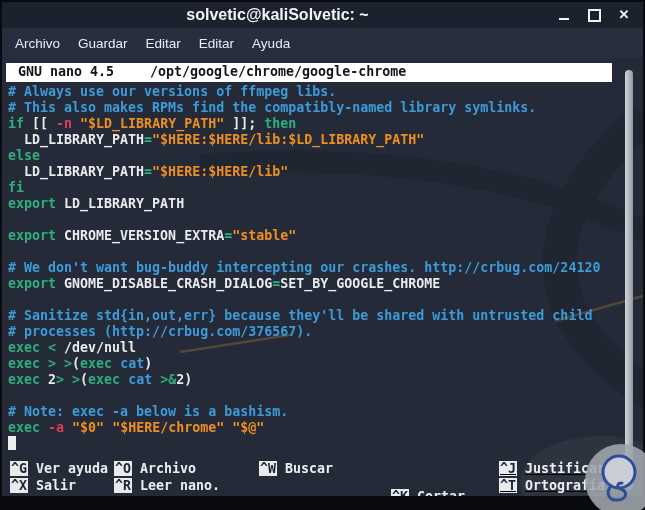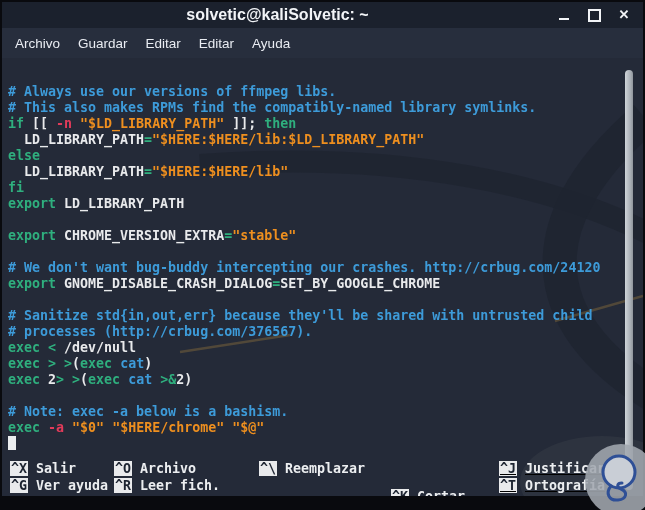--- a/index.html
+++ b/index.html
@@ -90,36 +90,40 @@
   <div class="term">
 
     <svg class="decor" width="641" height="438" viewBox="0 0 641 438">
       <path d="M198 107 C 400 92, 560 127, 665 185" fill="none" stroke="#1e2430" stroke-width="22" opacity="0.85"></path>
       <path d="M643 60 C 515 170, 538 275, 665 345" fill="none" stroke="#1e2430" stroke-width="34" opacity="0.85"></path>
       <ellipse cx="600" cy="424" rx="82" ry="46" fill="#343a45" opacity="0.55"></ellipse>
       <path d="M178 294 L 288 277" fill="none" stroke="#97763c" stroke-width="2.5" opacity="0.4"></path>
       <path d="M553 263 L 641 238" fill="none" stroke="#97763c" stroke-width="2.5" opacity="0.4"></path>
     </svg>
 
+    <div class="nano-head">
+      <span class="nano-app">GNU nano 4.5</span>
+      <span class="nano-file">/opt/google/chrome/google-chrome</span>
+    </div>
 
     <div id="lines"><div class="line"><span class="seg-c"># Always use our versions of ffmpeg libs.</span></div><div class="line"><span class="seg-c"># This also makes RPMs find the compatibly-named library symlinks.</span></div><div class="line"><span class="seg-k">if</span><span class="seg-w"> [[ </span><span class="seg-r">-n</span><span class="seg-w"> </span><span class="seg-s">"$LD_LIBRARY_PATH"</span><span class="seg-w"> ]]; </span><span class="seg-k">then</span></div><div class="line"><span class="seg-w">  LD_LIBRARY_PATH</span><span class="seg-k">=</span><span class="seg-s">"$HERE:$HERE/lib:$LD_LIBRARY_PATH"</span></div><div class="line"><span class="seg-k">else</span></div><div class="line"><span class="seg-w">  LD_LIBRARY_PATH</span><span class="seg-k">=</span><span class="seg-s">"$HERE:$HERE/lib"</span></div><div class="line"><span class="seg-k">fi</span></div><div class="line"><span class="seg-k">export</span><span class="seg-w"> LD_LIBRARY_PATH</span></div><div class="line"></div><div class="line"><span class="seg-k">export</span><span class="seg-w"> CHROME_VERSION_EXTRA</span><span class="seg-k">=</span><span class="seg-s">"stable"</span></div><div class="line"></div><div class="line"><span class="seg-c"># We don't want bug-buddy intercepting our crashes. http://crbug.com/24120</span></div><div class="line"><span class="seg-k">export</span><span class="seg-w"> GNOME_DISABLE_CRASH_DIALOG</span><span class="seg-k">=</span><span class="seg-w">SET_BY_GOOGLE_CHROME</span></div><div class="line"></div><div class="line"><span class="seg-c"># Sanitize std{in,out,err} because they'll be shared with untrusted child</span></div><div class="line"><span class="seg-c"># processes (http://crbug.com/376567).</span></div><div class="line"><span class="seg-k">exec</span><span class="seg-w"> </span><span class="seg-k">&lt;</span><span class="seg-w"> /dev/null</span></div><div class="line"><span class="seg-k">exec</span><span class="seg-w"> </span><span class="seg-k">&gt; &gt;</span><span class="seg-w">(</span><span class="seg-k">exec</span><span class="seg-w"> </span><span class="seg-b">cat</span><span class="seg-w">)</span></div><div class="line"><span class="seg-k">exec</span><span class="seg-w"> 2</span><span class="seg-k">&gt; &gt;</span><span class="seg-w">(</span><span class="seg-k">exec</span><span class="seg-w"> </span><span class="seg-b">cat</span><span class="seg-w"> </span><span class="seg-k">&gt;&amp;</span><span class="seg-w">2)</span></div><div class="line"></div><div class="line"><span class="seg-c"># Note: exec -a below is a bashism.</span></div><div class="line"><span class="seg-k">exec</span><span class="seg-w"> </span><span class="seg-r">-a</span><span class="seg-w"> </span><span class="seg-s">"$0"</span><span class="seg-w"> </span><span class="seg-s">"$HERE/chrome"</span><span class="seg-w"> </span><span class="seg-s">"$@"</span></div><div class="line"><span class="cursor"></span></div></div>
 
     <div class="scrollbar"></div>
 
     <div id="footer">
         <div class="fcol" style="left: 8px;">
+          <div class="frow"><span class="key">^G</span><span class="lbl">Ver ayuda</span></div>
           <div class="frow"><span class="key">^X</span><span class="lbl">Salir</span></div>
-          <div class="frow"><span class="key">^G</span><span class="lbl">Ver ayuda</span></div>
         </div>
         <div class="fcol" style="left: 112px;">
           <div class="frow"><span class="key">^O</span><span class="lbl">Archivo</span></div>
-          <div class="frow"><span class="key">^R</span><span class="lbl">Leer fich.</span></div>
+          <div class="frow"><span class="key">^R</span><span class="lbl">Leer nano.</span></div>
         </div>
         <div class="fcol" style="left: 257px;">
-          <div class="frow"><span class="key">^\</span><span class="lbl">Reemplazar</span></div>
+          <div class="frow"><span class="key">^W</span><span class="lbl">Buscar</span></div>
         </div>
         <div class="fcol" style="left: 389px; margin-top: 28px;">
           <div class="frow"><span class="key">^K</span><span class="lbl">Cortar</span></div>
           <div class="frow"><span class="key">^U</span><span class="lbl">Leer</span></div>
         </div>
         <div class="fcol" style="left: 497px; text-decoration: underline;">
           <div class="frow"><span class="key">^J</span><span class="lbl">Justificar</span></div>
           <div class="frow"><span class="key">^T</span><span class="lbl">Ortografía</span></div>
         </div>
       </div>

